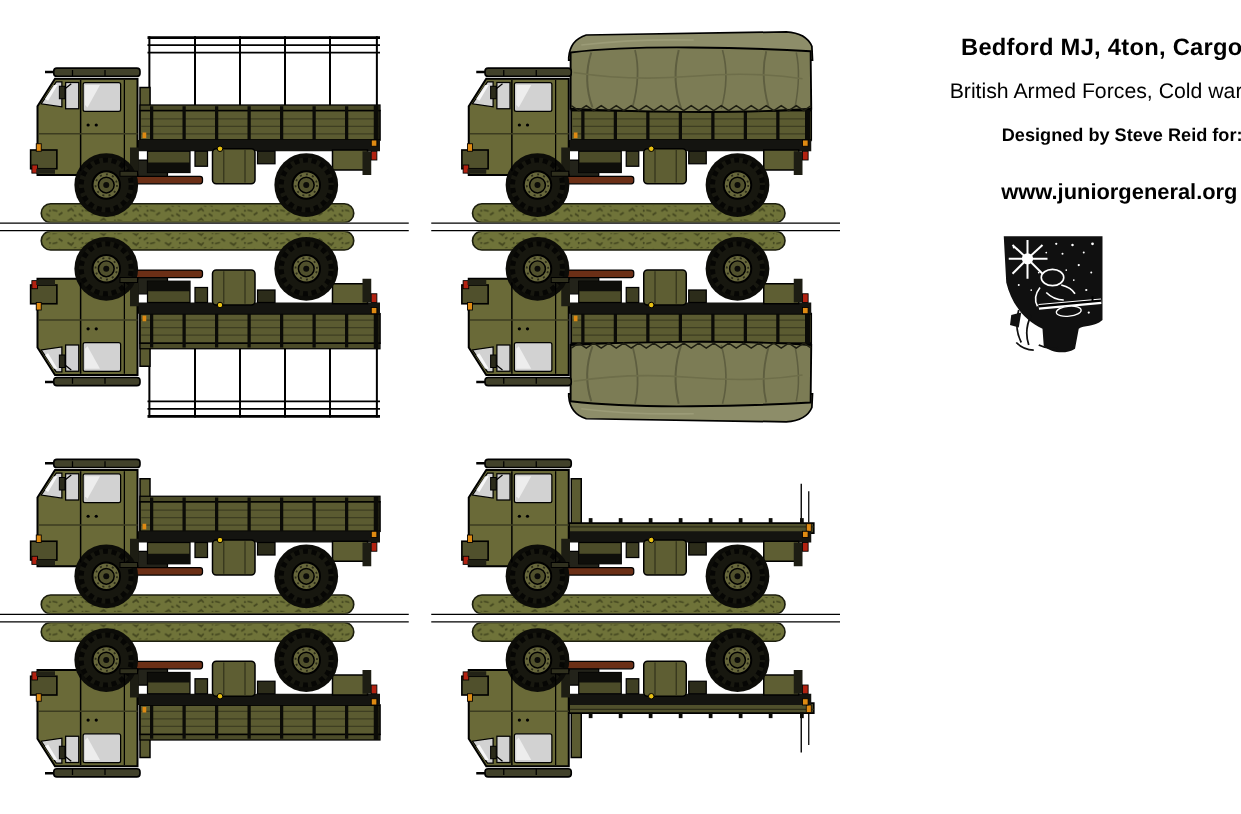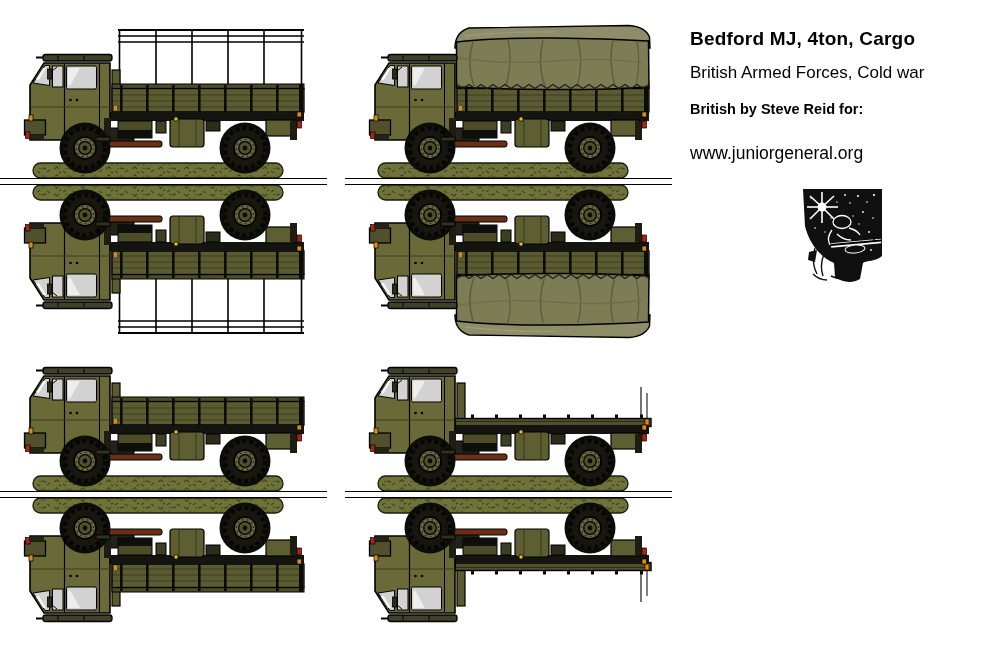--- a/index.html
+++ b/index.html
@@ -4,25 +4,25 @@
 <style>
   html,body{margin:0;padding:0;}
   body{
     width:993px;height:651px;position:relative;overflow:hidden;
     background:#ffffff;font-family:"Liberation Sans",sans-serif;color:#000;
   }
   .unit{position:absolute;width:330px;}
   svg.truck{display:block;}
   svg.truck.flipped{transform:scaleY(-1);}
   .fold{width:327px;height:5px;border-top:1.6px solid #000;border-bottom:1.6px solid #000;}
-  .header{position:absolute;left:690px;top:28px;width:304px;text-align:left;}
+  .header{position:absolute;left:690px;top:28px;width:304px;text-align:right;}
   .header h1{font-size:19px;font-weight:bold;margin:0 0 13px 0;letter-spacing:.2px;}
   .header h2{font-size:17px;font-weight:normal;margin:0 0 18px 0;}
   .header .credit{font-size:14.5px;font-weight:bold;margin:0 0 26px 0;}
-  .header .website{font-size:17.5px;font-weight:normal;margin:0 16px 24px 0;}
+  .header .website{font-size:17.5px;font-weight:bold;margin:0 4px 24px 0;}
   .logo-wrap{display:block;margin:0 auto;width:82px;height:98px;}
 </style>
 </head>
 <body>
 
 <svg width="0" height="0" style="position:absolute" aria-hidden="true">
   <defs>
     <pattern id="grasspat" width="26" height="8" patternUnits="userSpaceOnUse">
       <path d="M2,3l3,-2l2,2 M11,5l3,2 M16,2l4,1 M21,6l3,-2 M7,6l2,1" stroke="#43461f" stroke-width="1.4" fill="none"></path>
       <circle cx="14" cy="2.5" r=".8" fill="#3a3d1b"></circle>
@@ -210,21 +210,21 @@
     </svg>
   <div class="fold"></div>
   <svg class="truck flipped" viewBox="0 0 330 172" width="330" height="172">
       <use href="#truck-flat"></use>
     </svg>
 </div>
 
 <div class="header">
   <h1>Bedford MJ, 4ton, Cargo</h1>
   <h2>British Armed Forces, Cold war</h2>
-  <p class="credit">British by Steve Reid for:</p>
+  <p class="credit">Designed by Steve Reid for:</p>
   <p class="website">www.juniorgeneral.org</p>
 
   <svg class="logo-wrap" viewBox="0 0 82 98">
     <rect x="0" y="0" width="82" height="98" fill="#ffffff"></rect>
     <path d="M2,1 L81,1 L81,68 C74,74 66,72 62,75 L59,91 C51,96 40,94 34,89 L33,75 C19,69 8,55 4,38 Z" fill="#101010"></path>
     <g fill="#ffffff">
       <circle cx="57" cy="8" r="1"></circle>
         <circle cx="66" cy="14" r=".8"></circle>
         <circle cx="73" cy="7" r="1.1"></circle>
       <circle cx="62" cy="24" r=".9"></circle>

